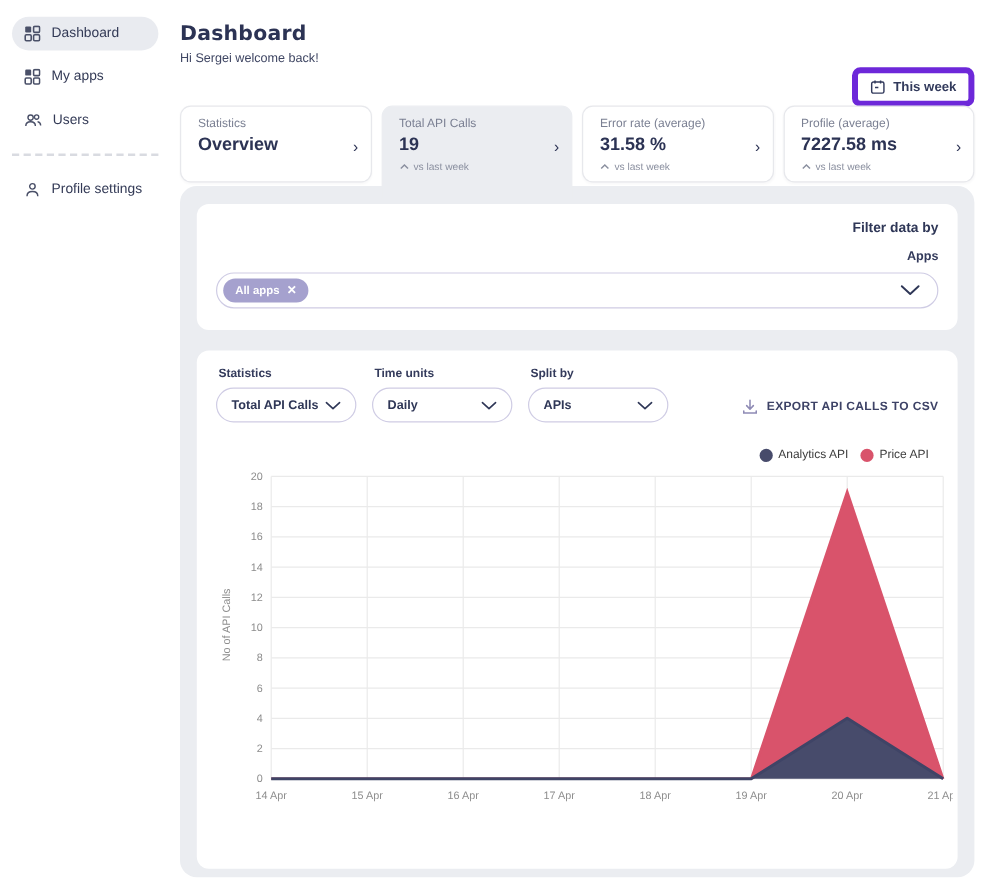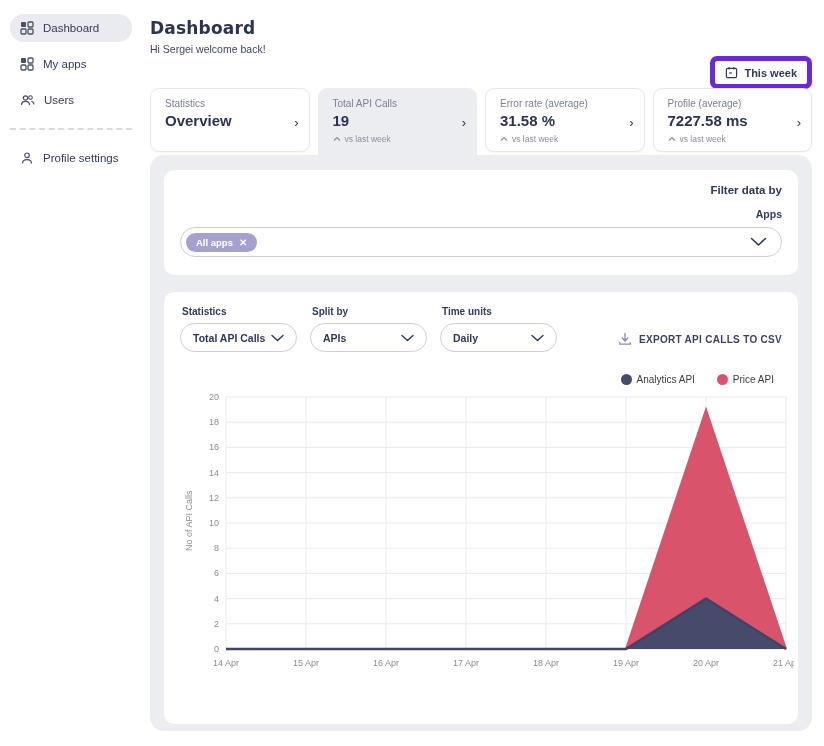--- a/index.html
+++ b/index.html
@@ -39,21 +39,21 @@
   .apps-chip .x { font-size:10px; font-weight:bold; cursor:pointer; }
   .apps-select .chev { margin-left:auto; }
 
   
   .chart-card { padding:14px 16px 10px 16px; height:432px; }
   .controls-row { display:flex; align-items:flex-end; }
   .ctrl-group { margin-right:13px; }
   .ctrl-label { font-size:10px; font-weight:bold; color:#343b5c; margin-bottom:6px; margin-left:2px; }
   .pill-select { display:flex; align-items:center; justify-content:space-between; width:117px; height:29px; border:1px solid #cfcce4; border-radius:15px; padding:0 12px; font-size:10.5px; font-weight:bold; color:#2f3757; cursor:pointer; background:#fff; }
   .export-btn { margin-left:auto; display:flex; align-items:center; gap:7px; font-size:10px; font-weight:bold; color:#3d4266; letter-spacing:0.3px; cursor:pointer; background:none; border:none; margin-bottom:6px; }
-  .legend { display:flex; justify-content:flex-end; align-items:center; gap:22px; margin:22px 8px 2px 0; }
+  .legend { display:flex; justify-content:flex-end; align-items:center; gap:10px; margin:22px 8px 2px 0; }
   .legend-item { display:flex; align-items:center; gap:5px; font-size:10px; color:#3c3c3c; }
   .legend-dot { width:11px; height:11px; border-radius:50%; display:inline-block; }
   #chart-wrap { margin-top:2px; }
 </style>
 </head>
 <body>
 
 <nav class="sidebar">
   <div class="side-item active">
     <svg width="14" height="14" viewBox="0 0 14 14">
@@ -168,32 +168,32 @@
         <div class="ctrl-group">
           <div class="ctrl-label">Statistics</div>
           <div class="pill-select">
             <span>Total API Calls</span>
             <svg width="13" height="8" viewBox="0 0 13 8">
                 <polyline points="1,1.5 6.5,6.5 12,1.5" fill="none" stroke="#2f3757" stroke-width="1.4" stroke-linecap="round" stroke-linejoin="round"></polyline>
               </svg>
           </div>
         </div>
         <div class="ctrl-group">
-          <div class="ctrl-label">Split by</div>
+          <div class="ctrl-label">Time units</div>
           <div class="pill-select">
-            <span>APIs</span>
+            <span>Daily</span>
             <svg width="13" height="8" viewBox="0 0 13 8">
                 <polyline points="1,1.5 6.5,6.5 12,1.5" fill="none" stroke="#2f3757" stroke-width="1.4" stroke-linecap="round" stroke-linejoin="round"></polyline>
               </svg>
           </div>
         </div>
         <div class="ctrl-group">
-          <div class="ctrl-label">Time units</div>
+          <div class="ctrl-label">Split by</div>
           <div class="pill-select">
-            <span>Daily</span>
+            <span>APIs</span>
             <svg width="13" height="8" viewBox="0 0 13 8">
                 <polyline points="1,1.5 6.5,6.5 12,1.5" fill="none" stroke="#2f3757" stroke-width="1.4" stroke-linecap="round" stroke-linejoin="round"></polyline>
               </svg>
           </div>
         </div>
         <button class="export-btn">
           <svg width="14" height="14" viewBox="0 0 14 14">
               <path d="M7 1.5 V8.5 M4.2 6 L7 9 L9.8 6" fill="none" stroke="#8f8bb5" stroke-width="1.3" stroke-linecap="round" stroke-linejoin="round"></path>
               <path d="M1.8 10.5 V12.2 H12.2 V10.5" fill="none" stroke="#8f8bb5" stroke-width="1.3" stroke-linecap="round"></path>
             </svg>

